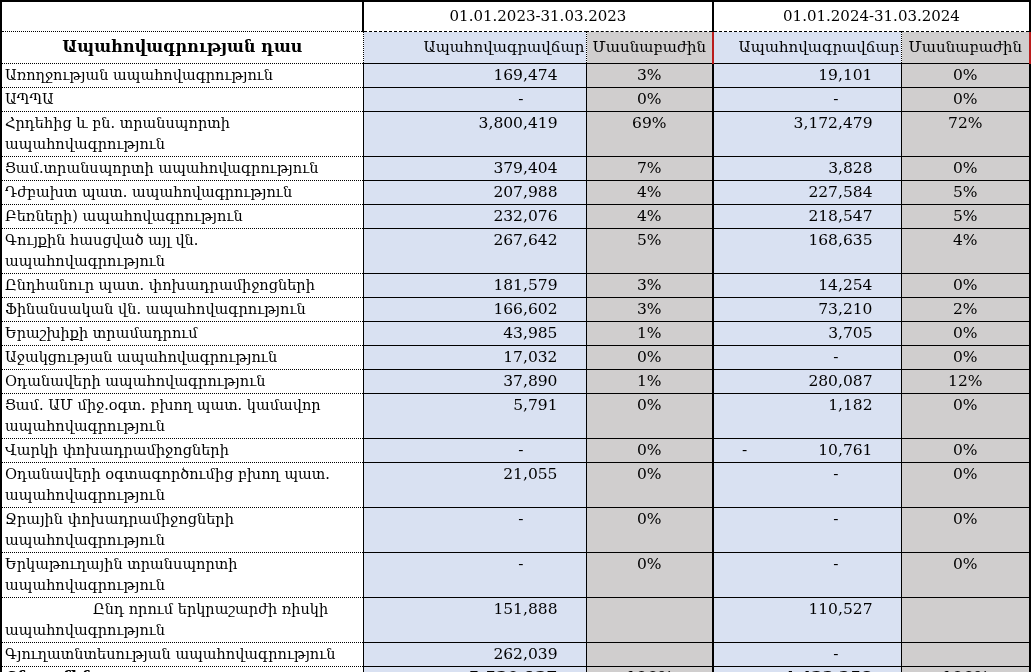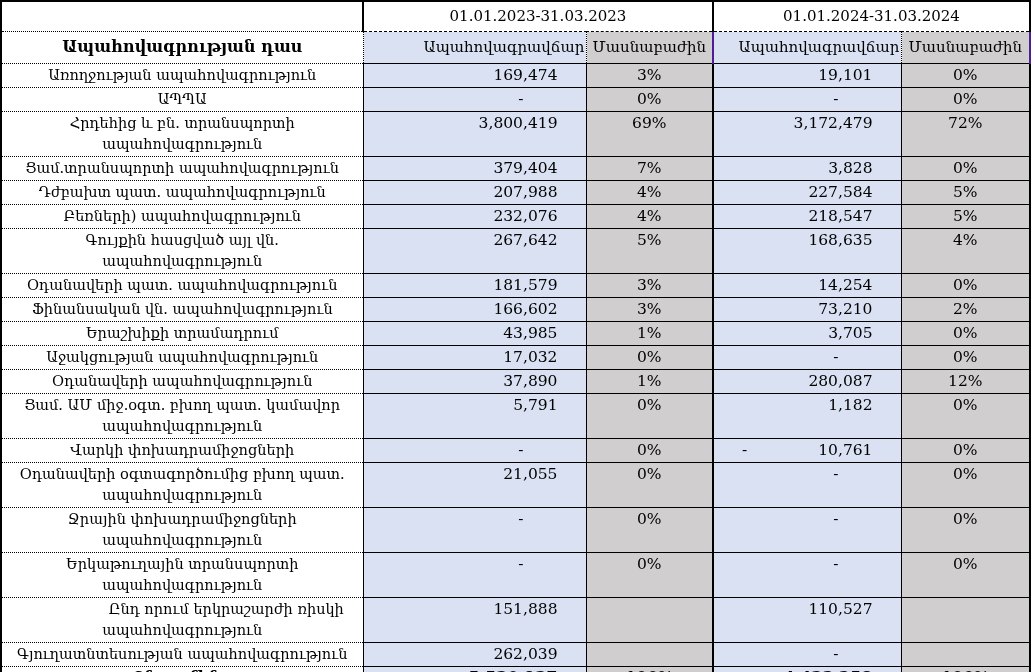--- a/index.html
+++ b/index.html
@@ -60,34 +60,33 @@
     line-height: 28px;
     border-left: 1px dotted #000;
     border-bottom: 1px solid #000;
   }
   .sub-share {
     background: var(--share-bg, #d0cece);
     text-align: center;
     font-size: 15px;
     line-height: 28px;
     border-left: 1px dotted #000;
-    border-right: 2px solid #4c1d95;
+    border-right: 2px solid #b91c1c;
     border-bottom: 1px solid #000;
   }
   
   tbody tr { height: 24px; }
   td.label {
     background: #fff;
     border-left: 2px solid #000;
     border-bottom: 1px dotted #000;
     padding: 1px 3px 1px 3px;
     font-size: 14.5px;
     line-height: 21px;
     white-space: pre-line;
-    text-align: center;
   }
   td.label.indent { text-indent: 88px; }
   td.num {
     background: var(--premium-bg, #d9e1f2);
     border-left: 1px solid #000;
     border-bottom: 1px solid #000;
     text-align: right;
     padding: 1px 28px 1px 2px;
     font-size: 15.5px;
     line-height: 21px;
@@ -195,21 +194,21 @@
       </tr>
       <tr>
         <td class="label">Գույքին հասցված այլ վն. ապահովագրություն</td>
         <td class="num">267,642</td>
         <td class="share">5%</td>
         <td class="num second">168,635</td>
         <td class="share">4%</td>
         <td class="filler"></td>
       </tr>
       <tr>
-        <td class="label">Օդանավերի պատ. ապահովագրություն</td>
+        <td class="label">Ընդհանուր պատ. փոխադրամիջոցների</td>
         <td class="num">181,579</td>
         <td class="share">3%</td>
         <td class="num second">14,254</td>
         <td class="share">0%</td>
         <td class="filler"></td>
       </tr>
       <tr>
         <td class="label">Ֆինանսական վն. ապահովագրություն</td>
         <td class="num">166,602</td>
         <td class="share">3%</td>

